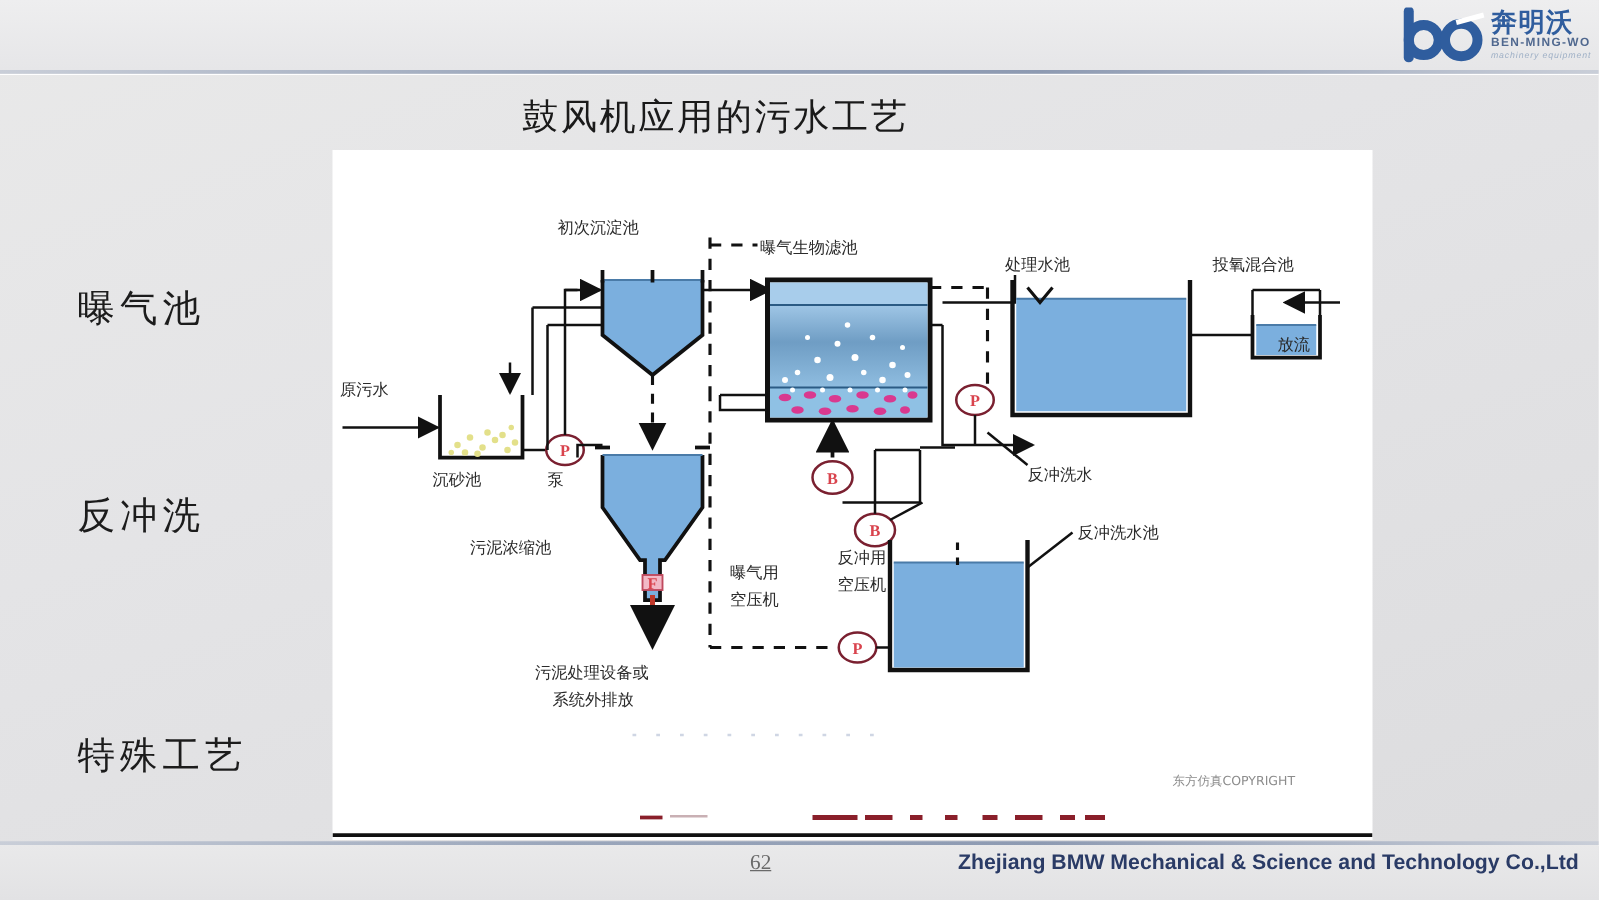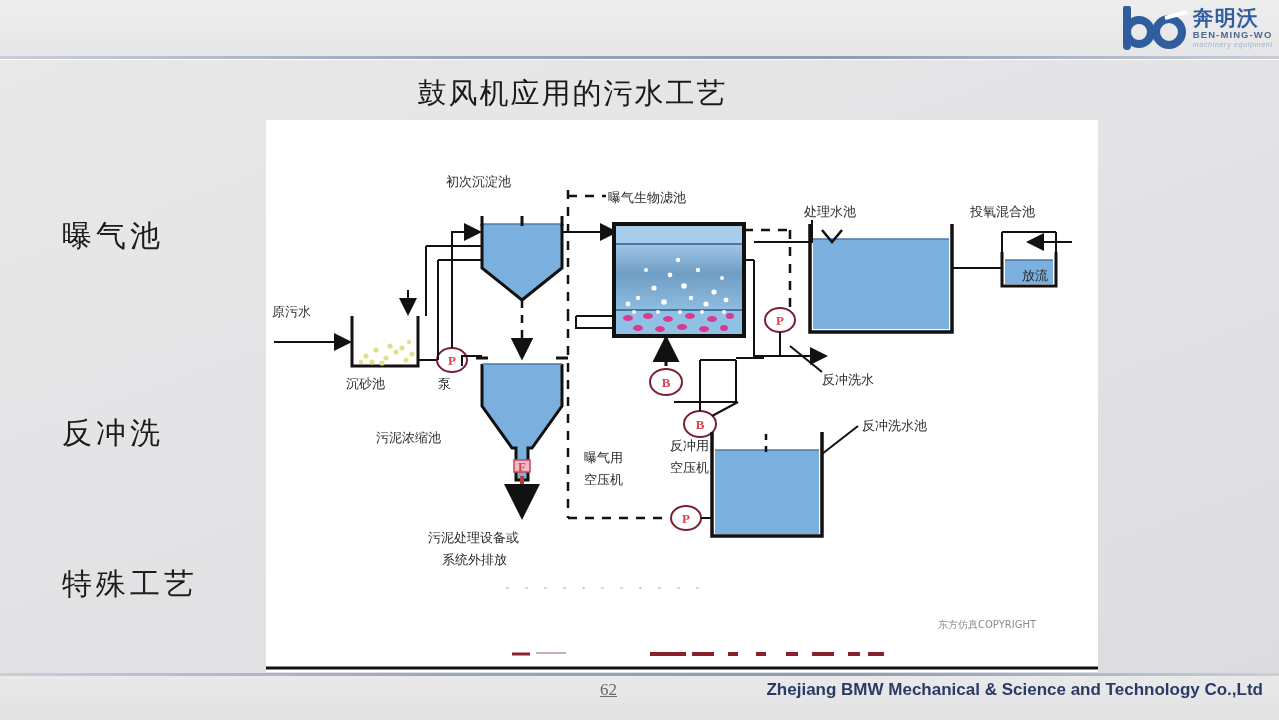--- a/index.html
+++ b/index.html
@@ -45,23 +45,23 @@
     position:absolute;left:0;top:74px;width:1145px;text-align:center;
     font-family:"DejaVu Sans",sans-serif;
     font-size:29px;color:#1a1a1a;letter-spacing:2px;font-weight:normal;
   }
   
   .side-item{
     position:absolute;left:62px;
     font-family:"DejaVu Serif","Liberation Serif",serif;
     font-size:30px;color:#1c1c1c;letter-spacing:4px;white-space:nowrap;
   }
-  #side-0{top:216px;text-align:right;}
-  #side-1{top:413px;}
-  #side-2{top:564px;}
+  #side-0{top:227px;text-align:right;}
+  #side-1{top:392px;}
+  #side-2{top:584px;}
   
   #diagram-frame{
     position:absolute;left:266px;top:120px;width:832px;height:552px;
     background:#ffffff;
   }
   #diagram-svg{display:block;width:832px;height:552px;}
   
   #footer-rule{
     position:absolute;left:0;bottom:44px;width:1279px;height:3px;
     background:linear-gradient(90deg,#c9ced8 0%,#9aa6bb 35%,#8d9ab2 65%,#c9ced8 100%);

